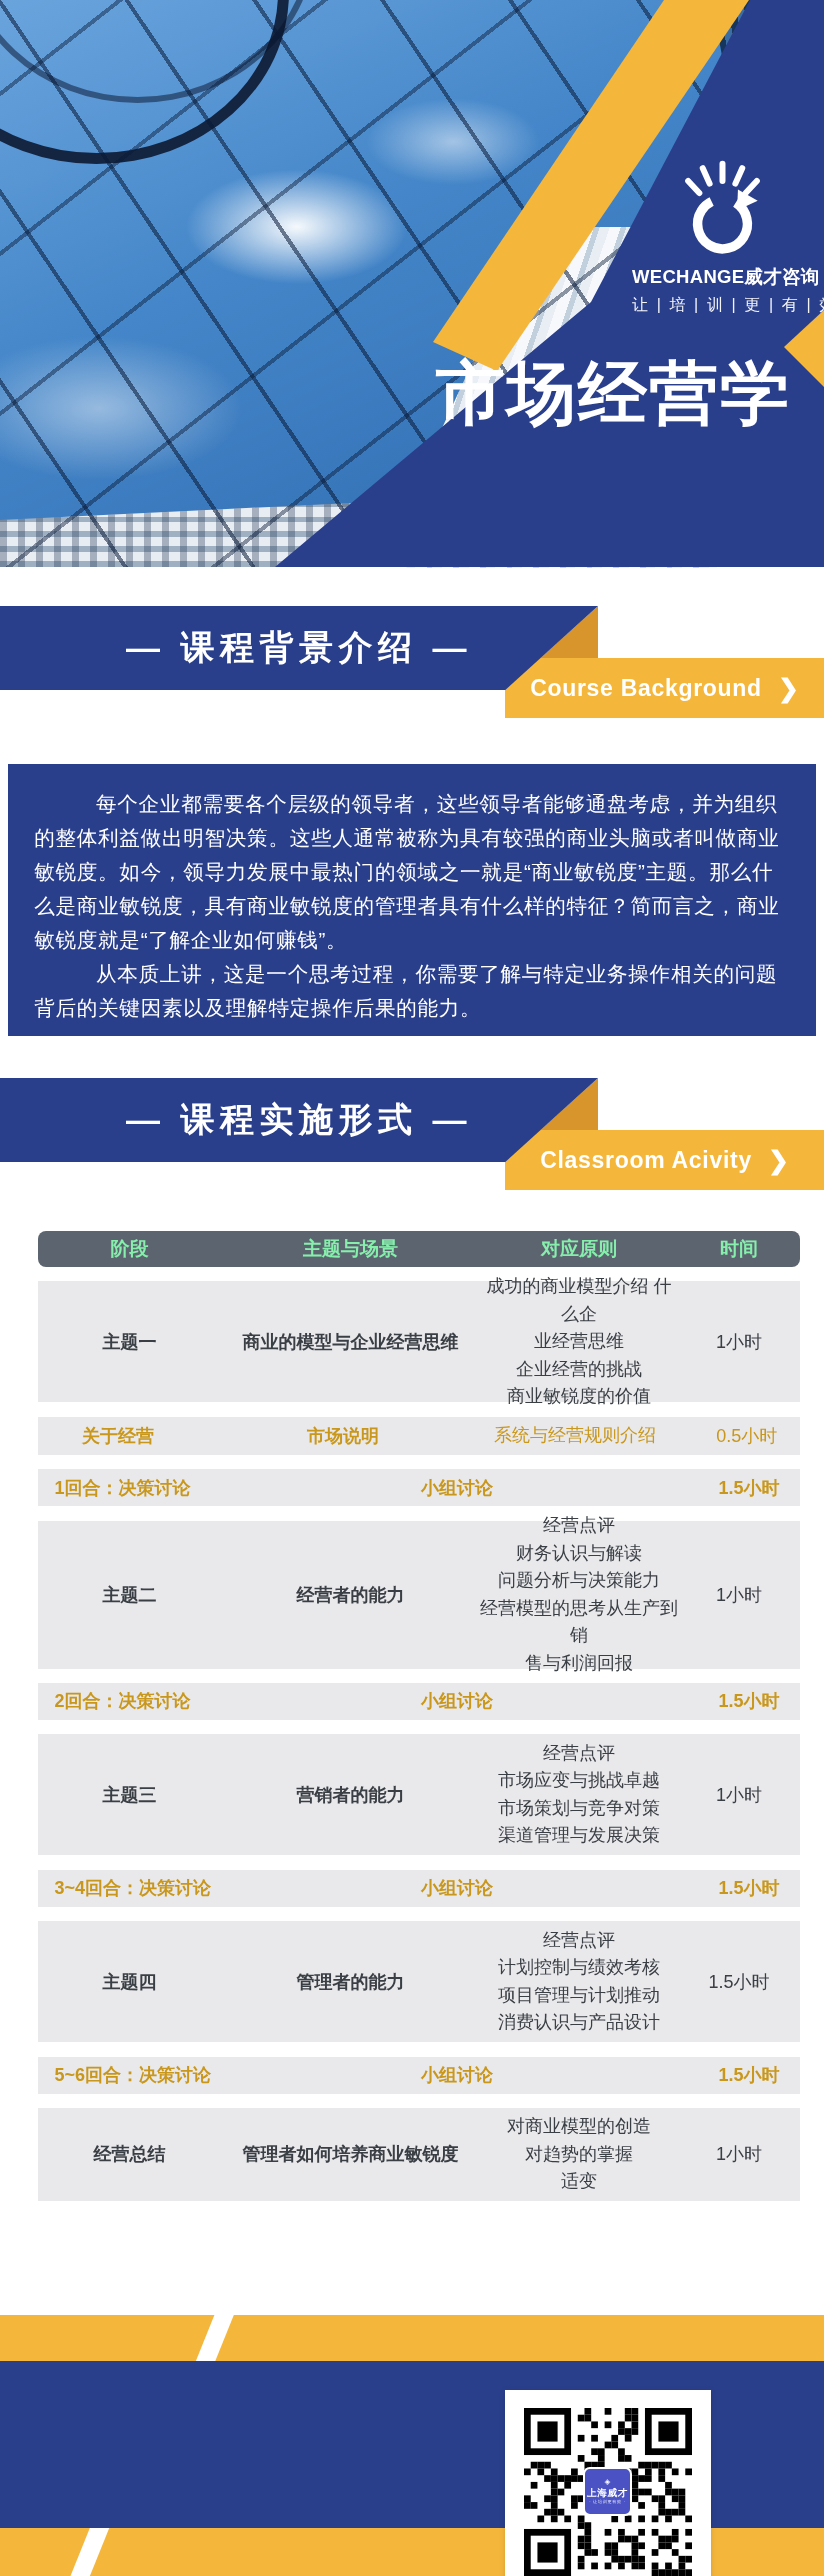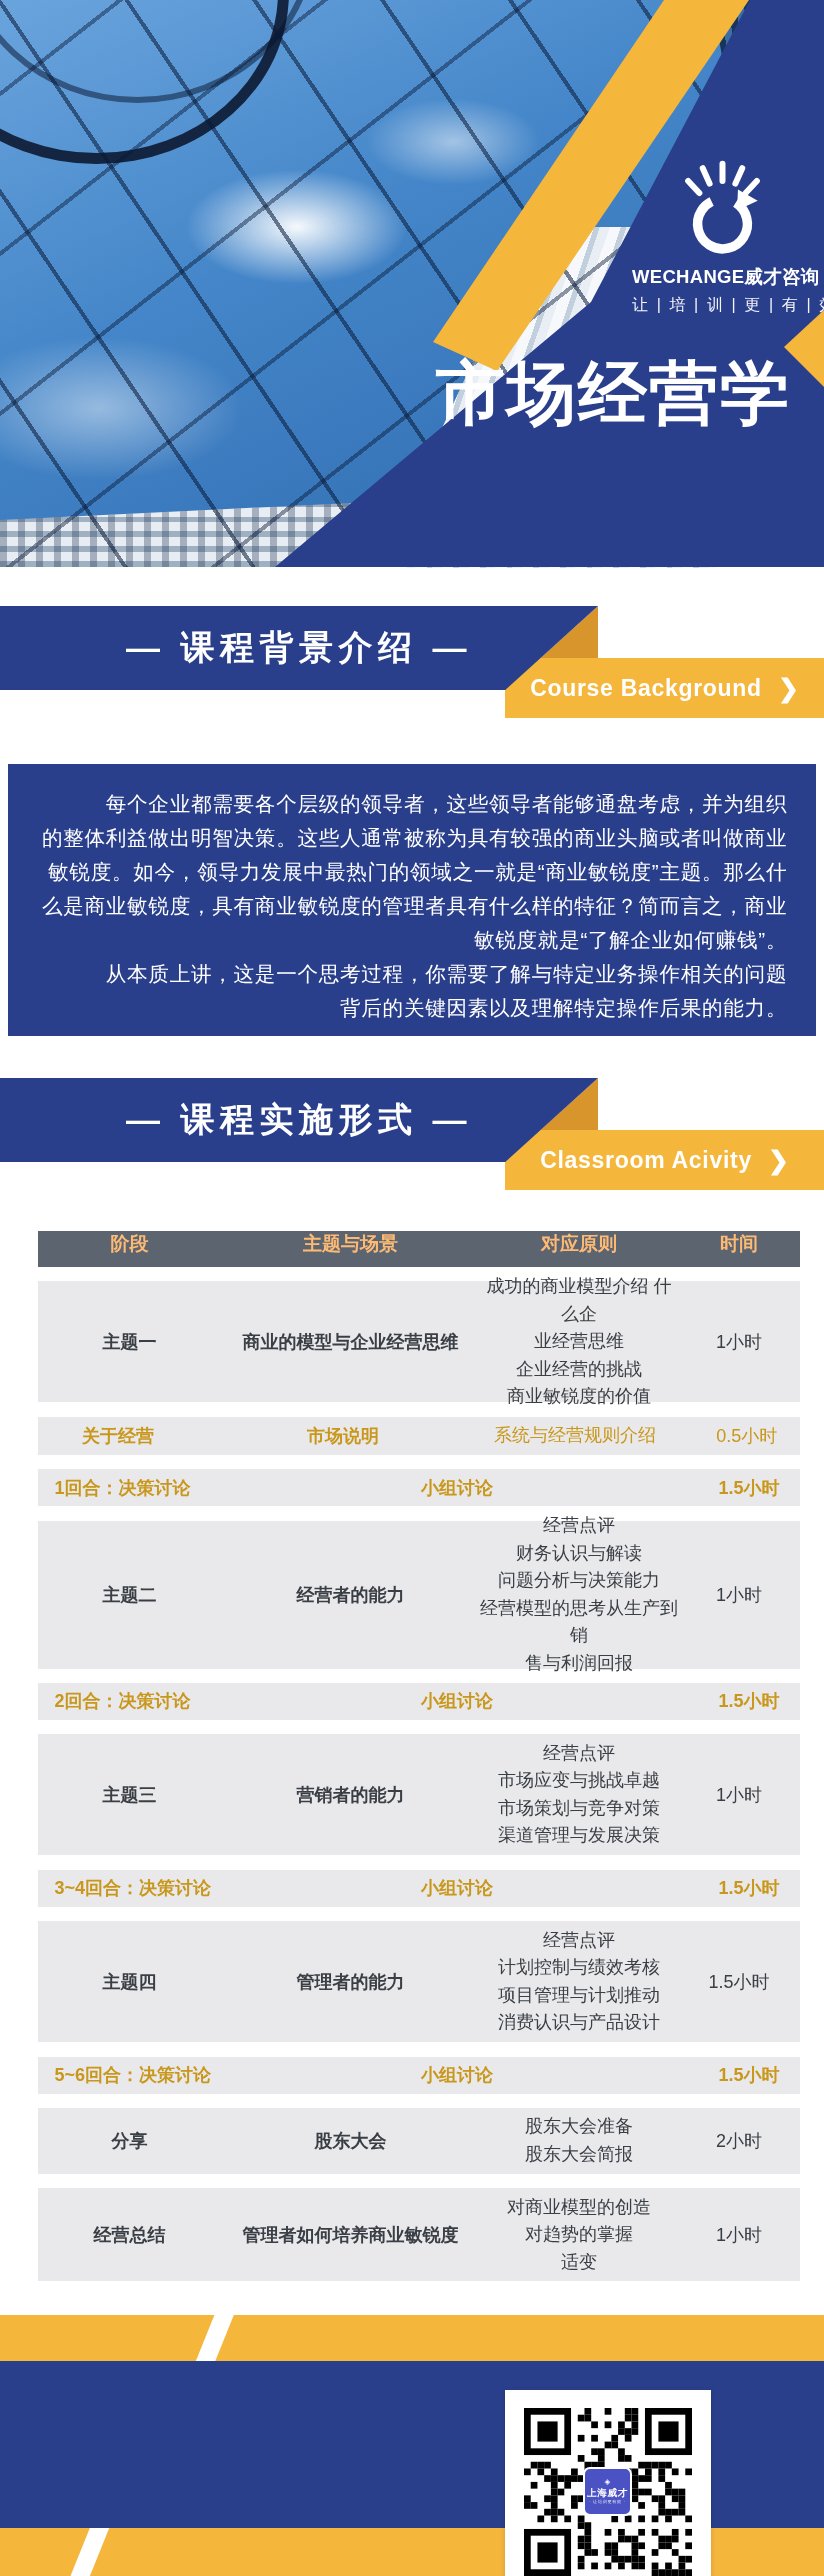--- a/index.html
+++ b/index.html
@@ -54,25 +54,25 @@
     clip-path:polygon(0 0,100% 0,84.5% 100%,0 100%);
     display:flex;align-items:center;justify-content:center;}
   .banner-blue .txt{color:#fff;font-size:34px;font-weight:800;letter-spacing:5.5px;}
   .fold{left:505px;width:93px;height:52px;background:#D8952B;clip-path:polygon(100% 0,100% 100%,38% 100%);}
   .ribbon{left:505px;width:319px;height:60px;background:#F5B63C;display:flex;align-items:center;justify-content:center;gap:16px;}
   .ribbon .lbl{color:#fff;font-size:23px;font-weight:800;letter-spacing:0.7px;}
   .ribbon .chev{color:#fff;font-size:25px;font-weight:800;}
 
   .para-block{left:8.2px;top:764px;width:808px;height:272px;background:#2A3F8C;color:#fff;
     padding:23.4px 29px 0 26px;}
-  .para-block p{margin:0;font-size:20.6px;line-height:34px;text-indent:3em;letter-spacing:0.7px;text-align:right;}
+  .para-block p{margin:0;font-size:20.6px;line-height:34px;text-indent:3em;letter-spacing:0.7px;}
 
   
   .course-table{left:38px;top:1231px;width:762px;}
-  .thead{height:36px;background:#5C6470;display:flex;align-items:flex-start;color:#fdba74;font-weight:800;font-size:19px;}
+  .thead{height:36px;background:#5C6470;display:flex;align-items:center;color:#86efac;font-weight:800;font-size:19px;border-radius:8px;}
   .trow{background:#E9E9EB;display:flex;align-items:center;margin-top:14.4px;position:relative;color:#3A3F45;font-size:18px;}
   .c1{width:24%;text-align:center;}
   .c2{width:34%;text-align:center;}
   .c3{width:26%;text-align:center;}
   .c4{width:16%;text-align:center;}
   .trow .c1,.trow .c2{font-weight:800;}
   .trow .c3 div{line-height:27.5px;font-weight:400;}
   .trow .c4{font-weight:400;}
   .trow.gold{color:#C9971B;gap:32px;}
   .trow.gold .c1,.trow.gold .c2{font-weight:700;}
@@ -231,29 +231,20 @@
             <div>计划控制与绩效考核</div>
             <div>项目管理与计划推动</div>
             <div>消费认识与产品设计</div>
           </div>
           <div class="c4">1.5小时</div>
         </div>
         <div class="trow merged" style="height: 37px;">
           <span class="ml">5~6回合：决策讨论</span>
           <span class="mc">小组讨论</span>
           <span class="mr">1.5小时</span>
-        </div>
-        <div class="trow" style="height: 66px;">
-          <div class="c1">分享</div>
-          <div class="c2">股东大会</div>
-          <div class="c3">
-            <div>股东大会准备</div>
-            <div>股东大会简报</div>
-          </div>
-          <div class="c4">2小时</div>
         </div>
         <div class="trow" style="height: 93px;">
           <div class="c1">经营总结</div>
           <div class="c2">管理者如何培养商业敏锐度</div>
           <div class="c3">
             <div>对商业模型的创造</div>
             <div>对趋势的掌握</div>
             <div>适变</div>
           </div>
           <div class="c4">1小时</div>

